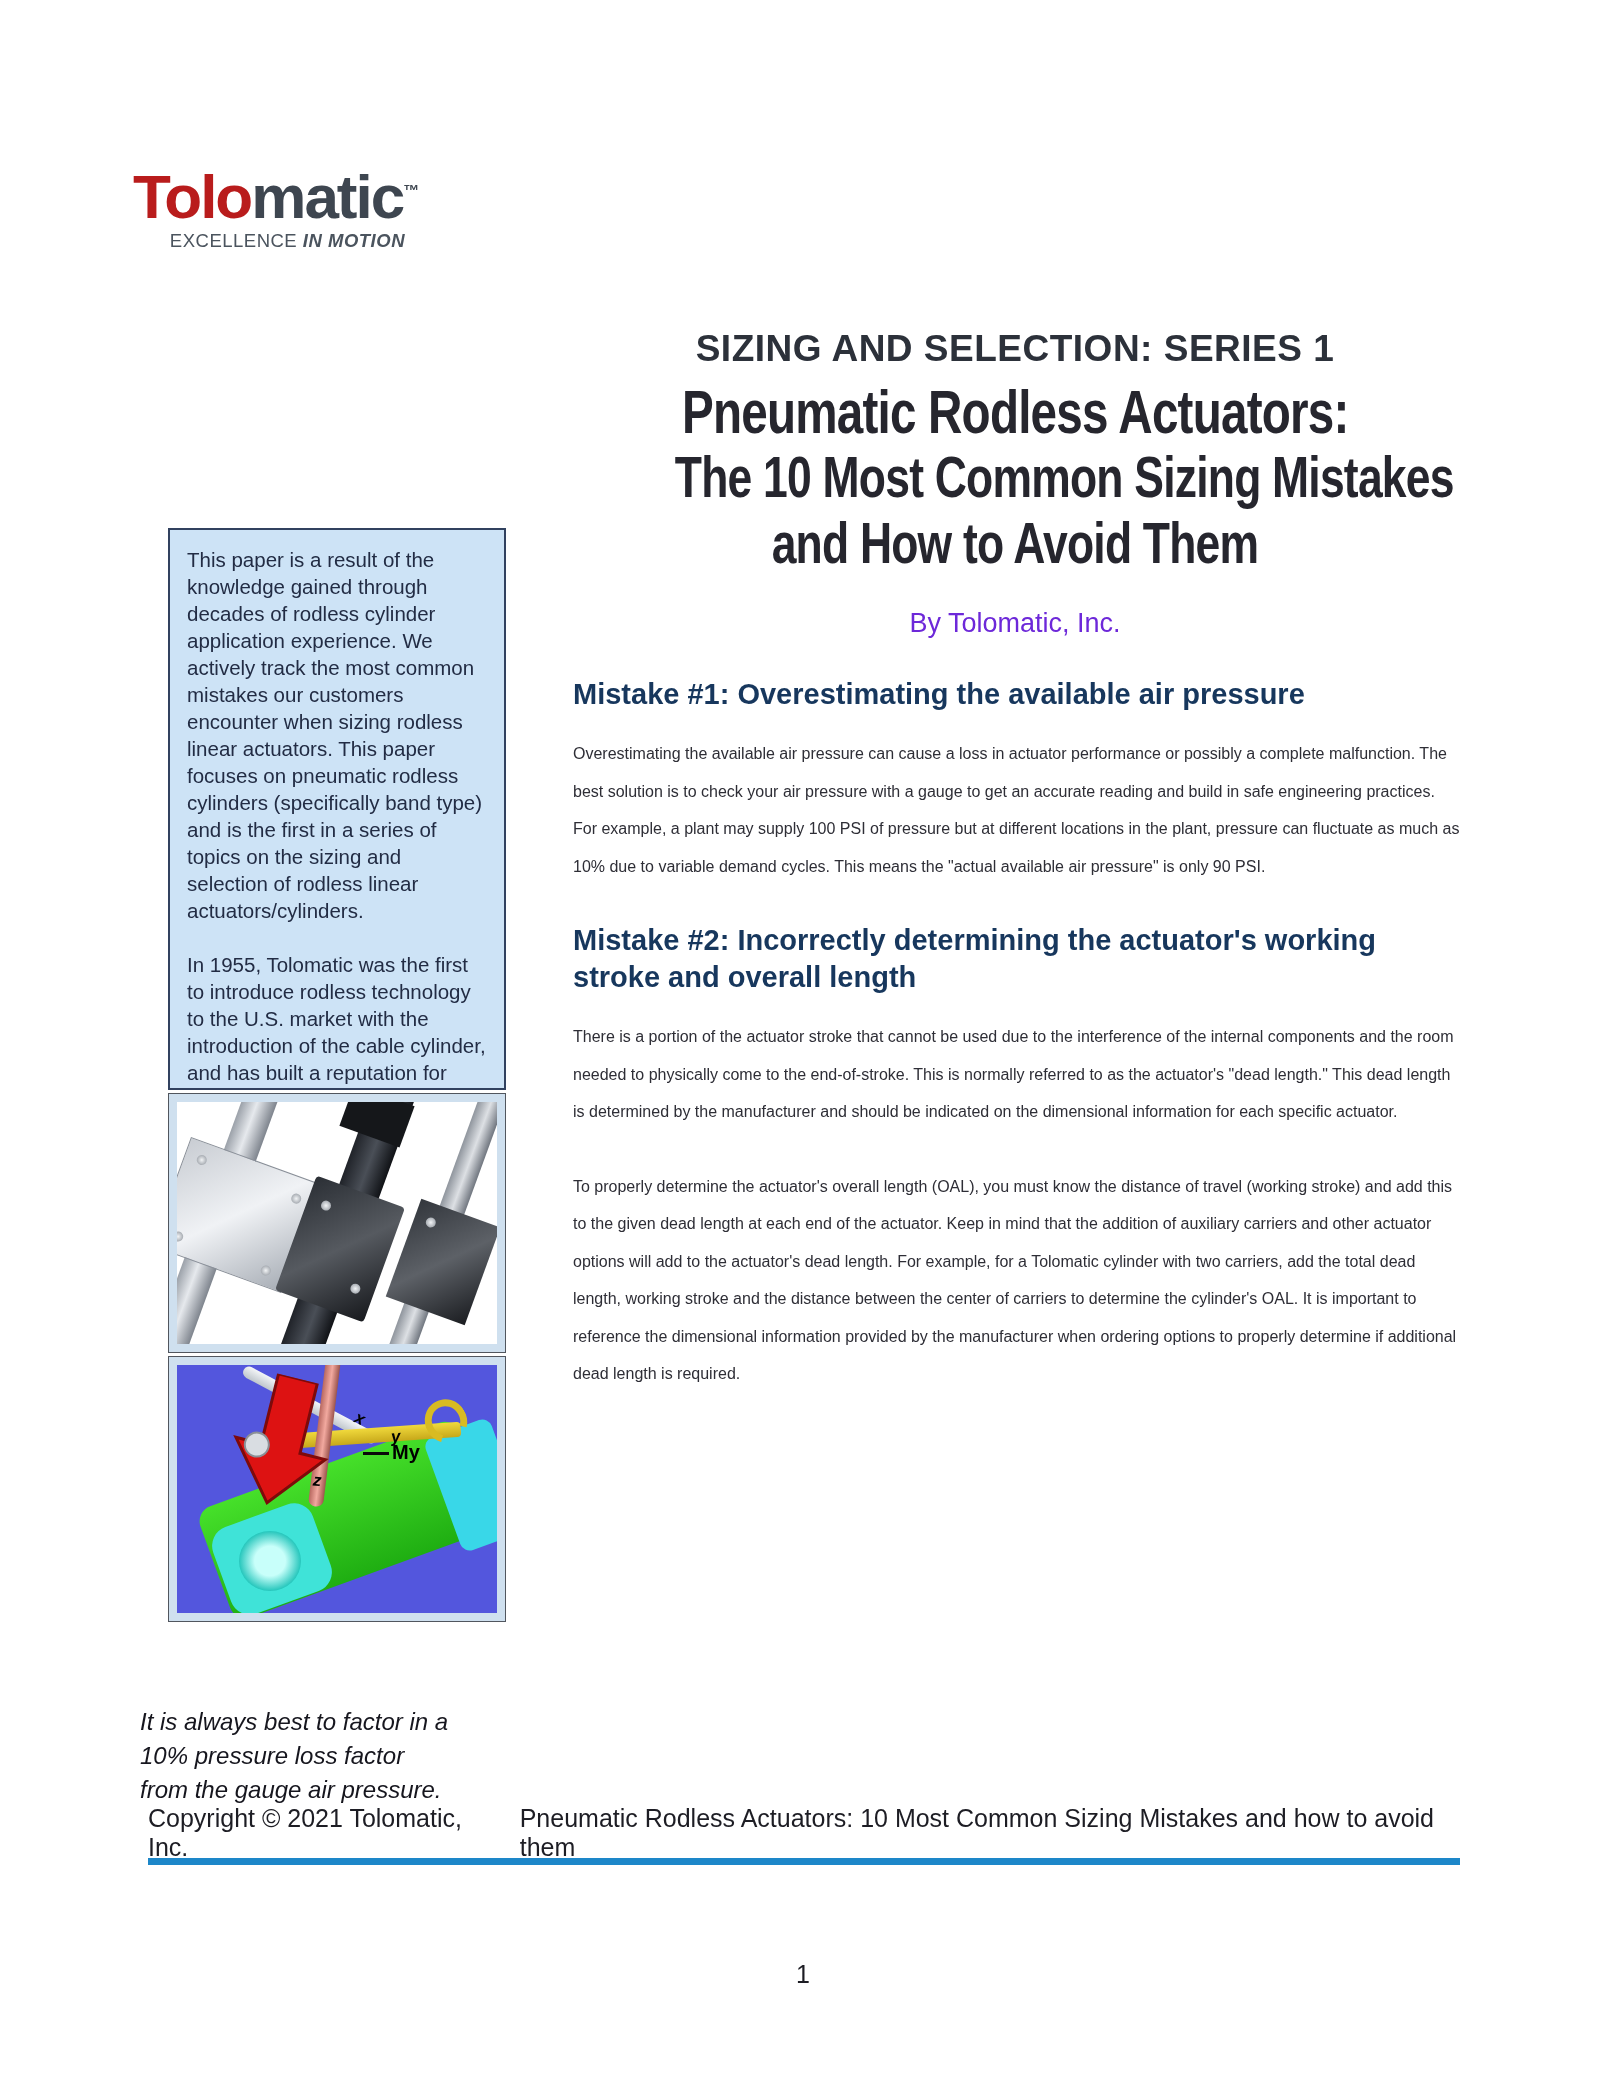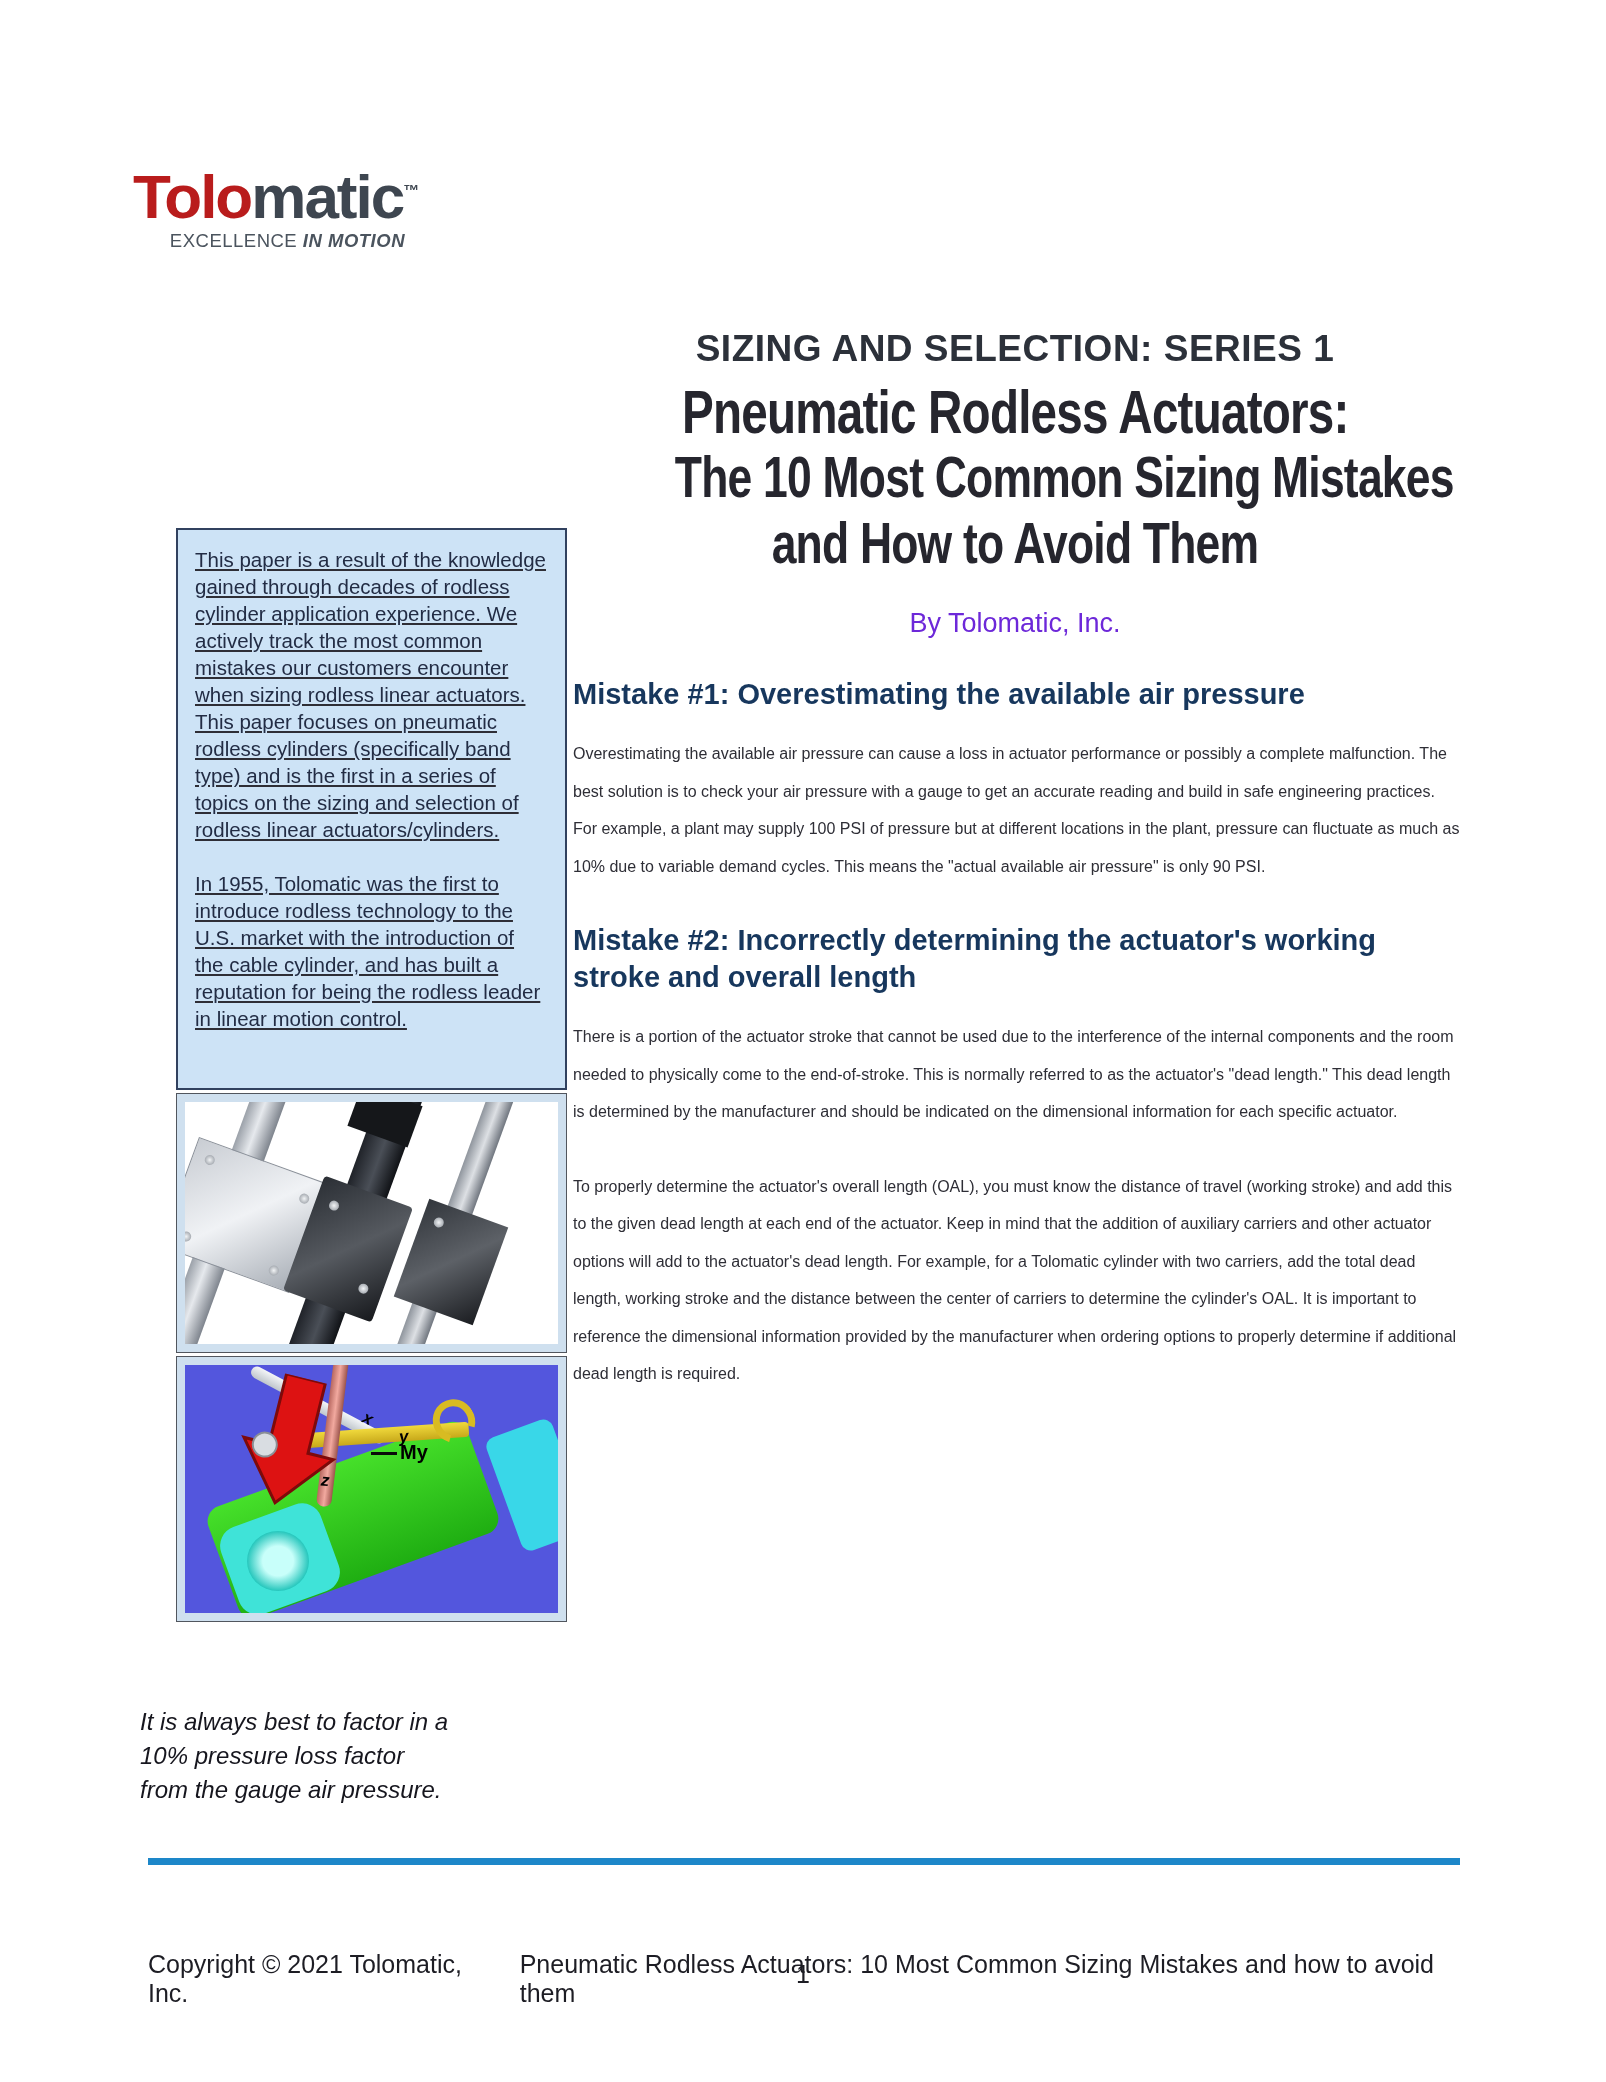--- a/index.html
+++ b/index.html
@@ -18,21 +18,21 @@
 
   
   .title-block { position:absolute; left:565px; top:328px; width:900px; text-align:center; color:#26262e; }
   .series { font-size:37px; font-weight:bold; color:#2c313a; letter-spacing:0.5px; }
   .condensed { display:inline-block; transform:scaleX(0.78); transform-origin:50% 50%; white-space:nowrap; font-weight:bold; letter-spacing:-1px; }
   .main-title { margin-top:10px; font-size:61px; line-height:1.05; }
   .subtitle { font-size:57px; line-height:1.16; }
   .byline { margin-top:32px; font-size:27px; color:#6d28d9; font-weight:normal; }
 
   
-  .sidebar { position:absolute; left:176px; top:528px; width:391px;text-decoration:underline; }
+  .sidebar { position:absolute; left:168px; top:528px; width:338px; }
   .intro-box { background:#cde3f6; border:2px solid #31415f; padding:16px 17px; height:562px; overflow:hidden;
                color:#222c44; font-size:20.5px; line-height:27px; }
   .intro-box p + p { margin-top:27px; }
 
   .image-frame { margin-top:3px; border:1px solid #51565e; background:#cfe0ef; padding:8px; }
   .photo { position:relative; background:#ffffff; height:242px; overflow:hidden; }
   .photo .shape { position:absolute; }
   .rail-silver   { left:18px;  top:-30px; width:34px; height:320px; transform:rotate(20deg); background:linear-gradient(90deg,#9ba1a9,#e6e9ed 45%,#7e848d); }
   .carr-silver   { left:-10px; top:55px;  width:138px; height:116px; transform:rotate(20deg); background:linear-gradient(135deg,#c9cdd3,#f0f2f5 50%,#a7adb5); border:1px solid #8a9099; }
   .rail-dark     { left:148px; top:-42px; width:42px; height:334px; transform:rotate(20deg); background:linear-gradient(90deg,#202329,#4a4f57 50%,#101216); }
@@ -64,21 +64,21 @@
 
   
   .content { position:absolute; left:573px; top:676px; width:890px; }
   .content h2 { color:#17375d; font-size:29px; line-height:37px; font-weight:bold; margin-bottom:22px; }
   .content p  { font-size:16px; line-height:37.5px; color:#2e2e36; margin-bottom:37px; }
   .content section + section { margin-top:2px; }
 
   
   .footer-rule { position:absolute; left:148px; top:1858px; width:1312px; height:7px; background:#1d87c9; }
   .footer-line { position:absolute; left:148px; width:1312px; display:flex; justify-content:space-between; font-size:25px; color:#1d1d24; }
-  .footer-line.l1 { top:1950px;gap:24px; }
+  .footer-line.l1 { top:1804px;gap:24px; }
   .footer-line.l2 { top:1917px; }
   .page-number { position:absolute; left:0; top:1960px; width:1606px; text-align:center; font-size:25px; color:#1d1d24; }
 </style>
 </head>
 <body>
 
 <div class="page">
 
   <div class="logo-block">
     <div class="logo-text">

